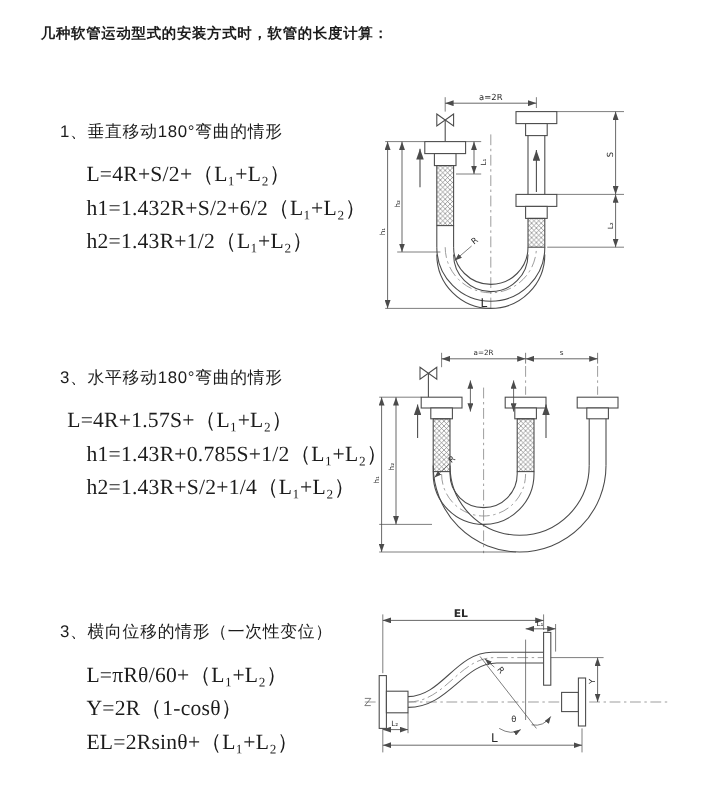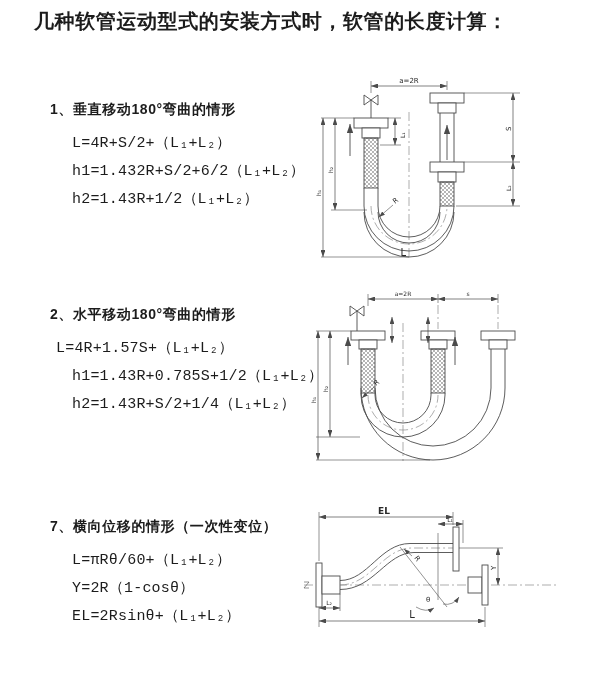--- a/index.html
+++ b/index.html
@@ -1,23 +1,23 @@
 <!DOCTYPE html>
 <html><head>
 <meta charset="utf-8">
 <style>
   html,body{margin:0;padding:0}
   body{
     width:600px;height:675px;background:#ffffff;position:relative;overflow:hidden;
     font-family:"Liberation Sans",sans-serif;color:#1c1c1c;
   }
   .abs{position:absolute}
-  .title{left:34px;top:8px;font-size:20px;font-weight:bold;letter-spacing:.6px}
-  .heading{font-size:14px;font-weight:bold;letter-spacing:.6px}
-  .formula{font-size:15px;font-family:Liberation Mono, monospace;letter-spacing:.2px}
+  .title{left:34px;top:20px;font-size:12px;font-weight:bold;letter-spacing:.6px}
+  .heading{font-size:14px;font-weight:normal;letter-spacing:.6px}
+  .formula{font-size:18px;font-family:Liberation Serif, serif;letter-spacing:.2px}
   svg{position:absolute;overflow:visible}
   .ln{stroke:#4b4b4b;stroke-width:.9;fill:none}
   .fl{stroke:#4b4b4b;stroke-width:.9;fill:#ffffff}
   .br{stroke:#4b4b4b;stroke-width:.9;fill:url(#braidP)}
   .ext{stroke:#4b4b4b;stroke-width:.6;fill:none}
   .thin{stroke:#4b4b4b;stroke-width:.6;fill:none}
   .dim{stroke:#4b4b4b;stroke-width:.7;fill:none}
   .cl{stroke:#8a8a8a;stroke-width:.7;fill:none;stroke-dasharray:9 3 2 3}
   svg text{font-family:"DejaVu Sans",sans-serif;fill:#2a2a2a}
   .t7{font-size:7px}.t6{font-size:6px}.t9{font-size:9px}.t10{font-size:10px}
@@ -42,28 +42,28 @@
 <div class="abs title">几种软管运动型式的安装方式时，软管的长度计算：</div>
 
 <div>
   <div class="abs heading" style="left:50px;top:101px">1、垂直移动180°弯曲的情形</div>
   <div class="abs formula" style="left:72px;top:133px">L=4R+S/2+（L₁+L₂）</div>
   <div class="abs formula" style="left:72px;top:161px">h1=1.432R+S/2+6/2（L₁+L₂）</div>
   <div class="abs formula" style="left:72px;top:189px">h2=1.43R+1/2（L₁+L₂）</div>
 </div>
 
 <div>
-  <div class="abs heading" style="left:50px;top:306px">2、水平移动180°弯曲的情形</div>
+  <div class="abs heading" style="left:50px;top:306px">3、水平移动180°弯曲的情形</div>
   <div class="abs formula" style="left:56px;top:338px">L=4R+1.57S+（L₁+L₂）</div>
   <div class="abs formula" style="left:72px;top:366px">h1=1.43R+0.785S+1/2（L₁+L₂）</div>
   <div class="abs formula" style="left:72px;top:394px">h2=1.43R+S/2+1/4（L₁+L₂）</div>
 </div>
 
 <div>
-  <div class="abs heading" style="left:50px;top:518px">7、横向位移的情形（一次性变位）</div>
+  <div class="abs heading" style="left:50px;top:518px">3、横向位移的情形（一次性变位）</div>
   <div class="abs formula" style="left:72px;top:550px">L=πRθ/60+（L₁+L₂）</div>
   <div class="abs formula" style="left:72px;top:578px">Y=2R（1-cosθ）</div>
   <div class="abs formula" style="left:72px;top:606px">EL=2Rsinθ+（L₁+L₂）</div>
 </div>
 
 <svg width="245" height="190" viewBox="0 0 245 190" style="left:315px;top:70px">
   <line class="cl" x1="94" y1="42" x2="94" y2="187"></line>
 
   <line class="ext" x1="56" y1="23" x2="56" y2="11"></line>
   <line class="ext" x1="132" y1="20" x2="132" y2="11"></line>

